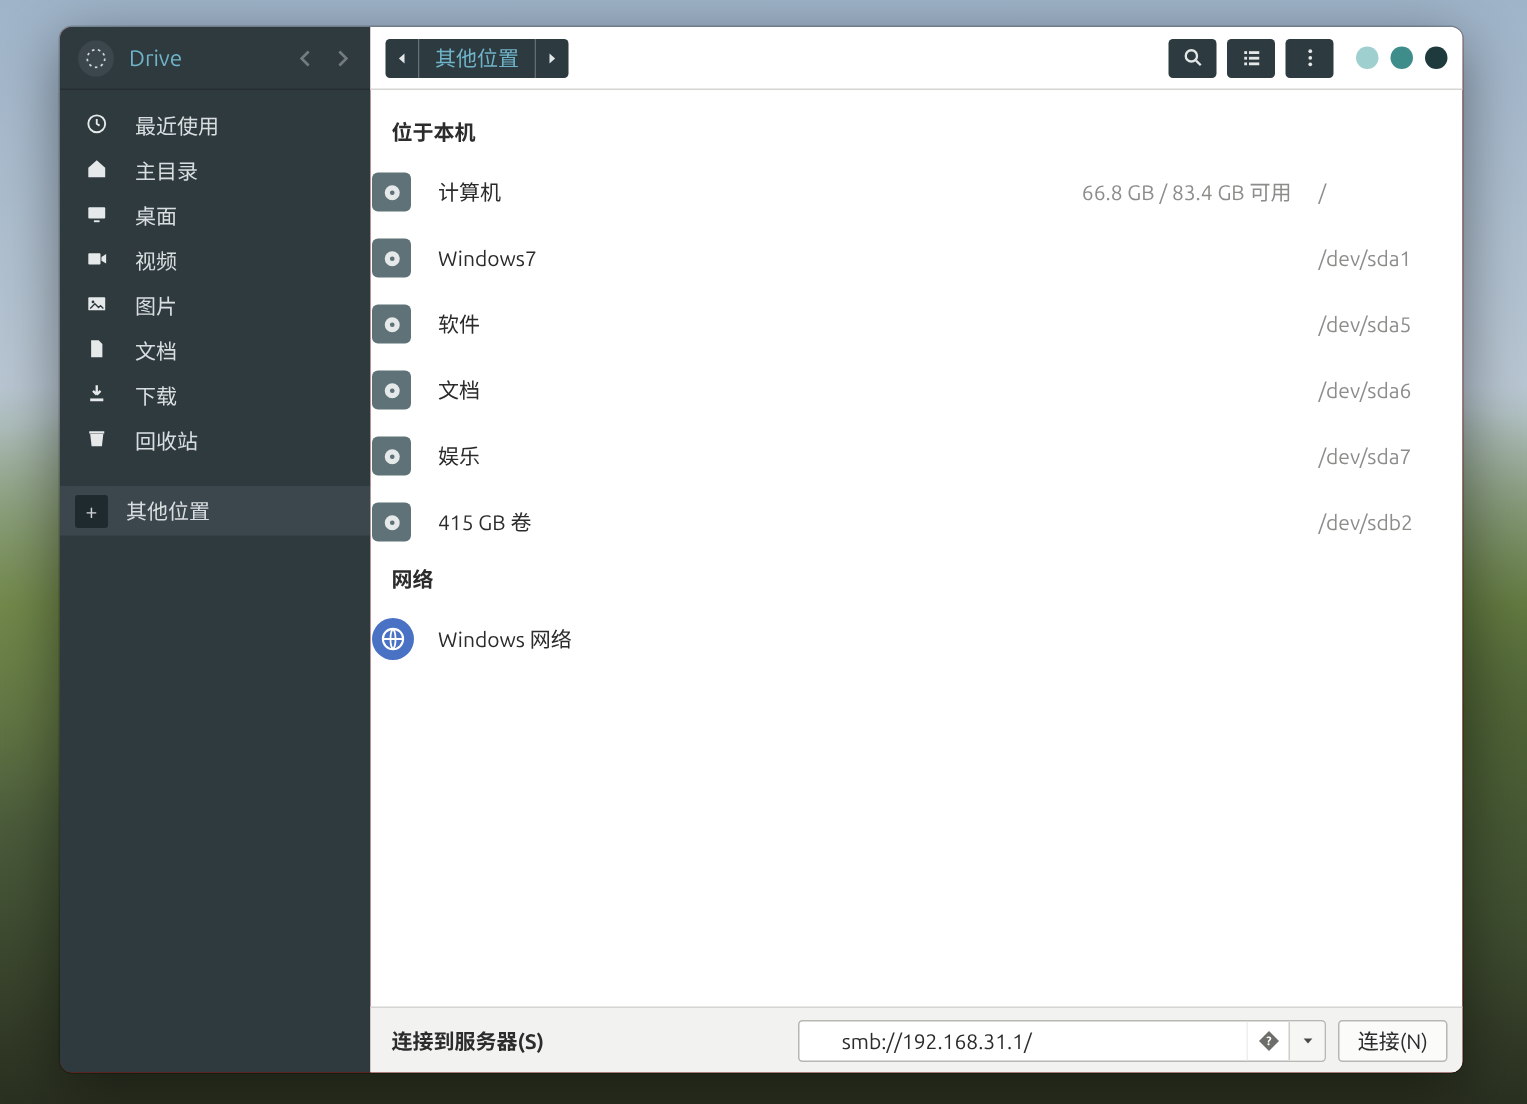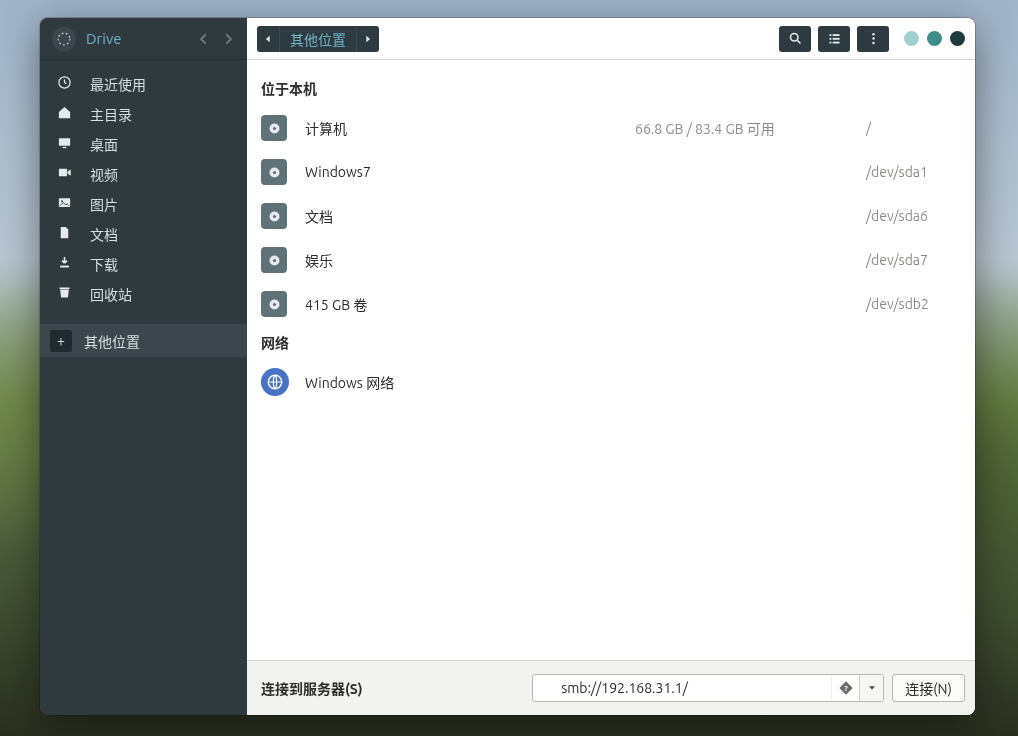--- a/index.html
+++ b/index.html
@@ -177,21 +177,21 @@
   .section-header {
     font-weight: bold;
     font-size: 14px;
     color: #2c2c2c;
     padding: 4px 14px 8px 14px;
   }
   .row {
     height: 44px;
     display: flex;
     align-items: center;
-    padding: 0 14px;
+    padding: 0 1px;
     cursor: pointer;
   }
   .drive-icon {
     width: 26px; height: 26px;
     border-radius: 4px;
     background: #5e7278;
     display: inline-flex;
     align-items: center; justify-content: center;
     margin-right: 18px;
     flex-shrink: 0;
@@ -206,34 +206,34 @@
     flex-shrink: 0;
   }
   .row-name {
     flex: 0 0 auto;
     width: 330px;
     color: #2b2b2b;
     font-size: 14px;
   }
   .row-info {
     flex: 1;
-    text-align: left;
+    text-align: right;
     color: #8c8c89;
     font-size: 14px;
     padding-right: 18px;
   }
   .row-path {
     width: 95px;
     text-align: left;
     color: #8c8c89;
     font-size: 14px;
   }
   
   .bottombar {
-    height: 55px;
+    height: 44px;
     background: #f2f2f0;
     border-top: 1px solid #d5d5d3;
     display: flex;
     align-items: center;
     padding: 0 10px;
     gap: 8px;
   }
   .bb-label {
     font-weight: bold;
     font-size: 14px;
@@ -469,20 +469,31 @@
             <span class="row-info"></span>
             <span class="row-path">/dev/sda1</span>
           </div>
           <div class="row">
             <span class="drive-icon">
               <svg width="15" height="15" viewBox="0 0 24 24">
                 <circle cx="12" cy="12" r="8" fill="#e6e9ea"></circle>
                 <circle cx="12" cy="12" r="2.5" fill="#5e7278"></circle>
               </svg>
             </span>
+            <span class="row-name">软件</span>
+            <span class="row-info"></span>
+            <span class="row-path">/dev/sda5</span>
+          </div>
+          <div class="row">
+            <span class="drive-icon">
+              <svg width="15" height="15" viewBox="0 0 24 24">
+                <circle cx="12" cy="12" r="8" fill="#e6e9ea"></circle>
+                <circle cx="12" cy="12" r="2.5" fill="#5e7278"></circle>
+              </svg>
+            </span>
             <span class="row-name">文档</span>
             <span class="row-info"></span>
             <span class="row-path">/dev/sda6</span>
           </div>
           <div class="row">
             <span class="drive-icon">
               <svg width="15" height="15" viewBox="0 0 24 24">
                 <circle cx="12" cy="12" r="8" fill="#e6e9ea"></circle>
                 <circle cx="12" cy="12" r="2.5" fill="#5e7278"></circle>
               </svg>

